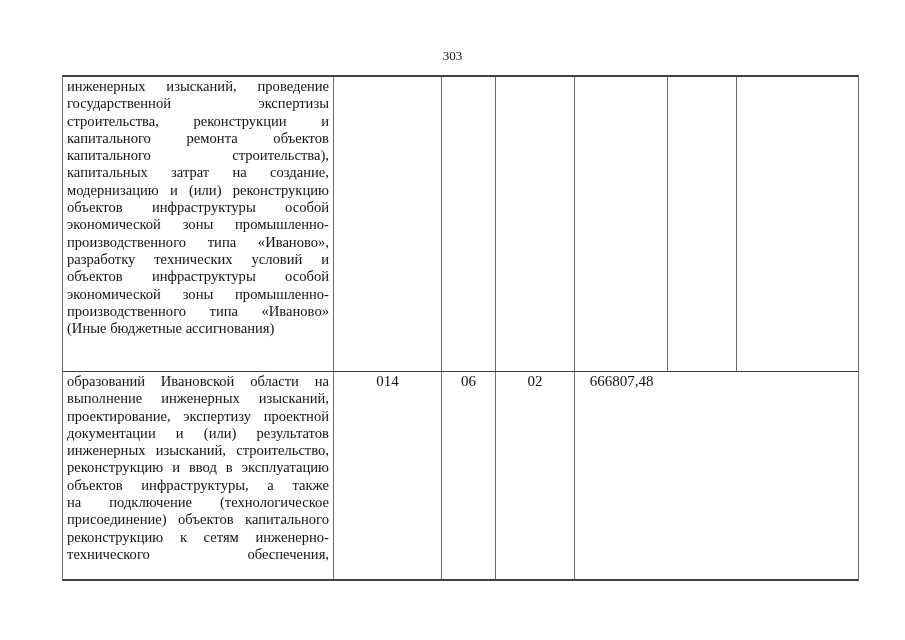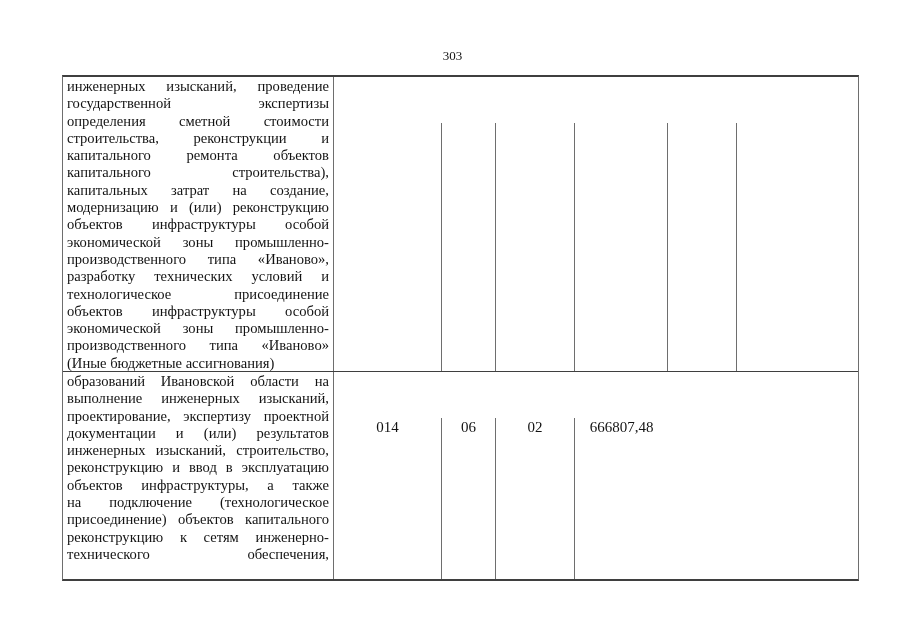--- a/index.html
+++ b/index.html
@@ -52,50 +52,47 @@
   .desc {
     padding: 1px 4px 0 4px;
     font-size: 14.6px;
     line-height: 17.3px;
   }
   .code {
     text-align: center;
     font-size: 15px;
     line-height: 17.3px;
     padding-top: 1px;
-    margin-top: 46px;
   }
   .line {
     display: flex;
     justify-content: space-between;
     white-space: pre;
   }
   .line.last { display: block; }
 </style>
 </head>
 <body>
 
 <div class="canvas">
   <div class="page-number">303</div>
   <div class="budget-table" id="budget-table">
       <div class="trow">
         <div class="cell desc">
           <div class="line"><span>инженерных</span><span>изысканий,</span><span>проведение</span></div>
           <div class="line"><span>государственной</span><span>экспертизы</span></div>
-          <div class="line"><span>определения</span><span>сметной</span><span>стоимости</span></div>
           <div class="line"><span>строительства,</span><span>реконструкции</span><span>и</span></div>
           <div class="line"><span>капитального</span><span>ремонта</span><span>объектов</span></div>
           <div class="line"><span>капитального</span><span>строительства),</span></div>
           <div class="line"><span>капитальных</span><span>затрат</span><span>на</span><span>создание,</span></div>
           <div class="line"><span>модернизацию</span><span>и</span><span>(или)</span><span>реконструкцию</span></div>
           <div class="line"><span>объектов</span><span>инфраструктуры</span><span>особой</span></div>
           <div class="line"><span>экономической</span><span>зоны</span><span>промышленно-</span></div>
           <div class="line"><span>производственного</span><span>типа</span><span>«Иваново»,</span></div>
           <div class="line"><span>разработку</span><span>технических</span><span>условий</span><span>и</span></div>
-          <div class="line"><span>технологическое</span><span>присоединение</span></div>
           <div class="line"><span>объектов</span><span>инфраструктуры</span><span>особой</span></div>
           <div class="line"><span>экономической</span><span>зоны</span><span>промышленно-</span></div>
           <div class="line"><span>производственного</span><span>типа</span><span>«Иваново»</span></div>
           <div class="line last">(Иные бюджетные ассигнования)</div>
         </div>
         <div class="cell code"></div>
         <div class="cell code"></div>
         <div class="cell code"></div>
         <div class="cell code"></div>
         <div class="cell code"></div>

